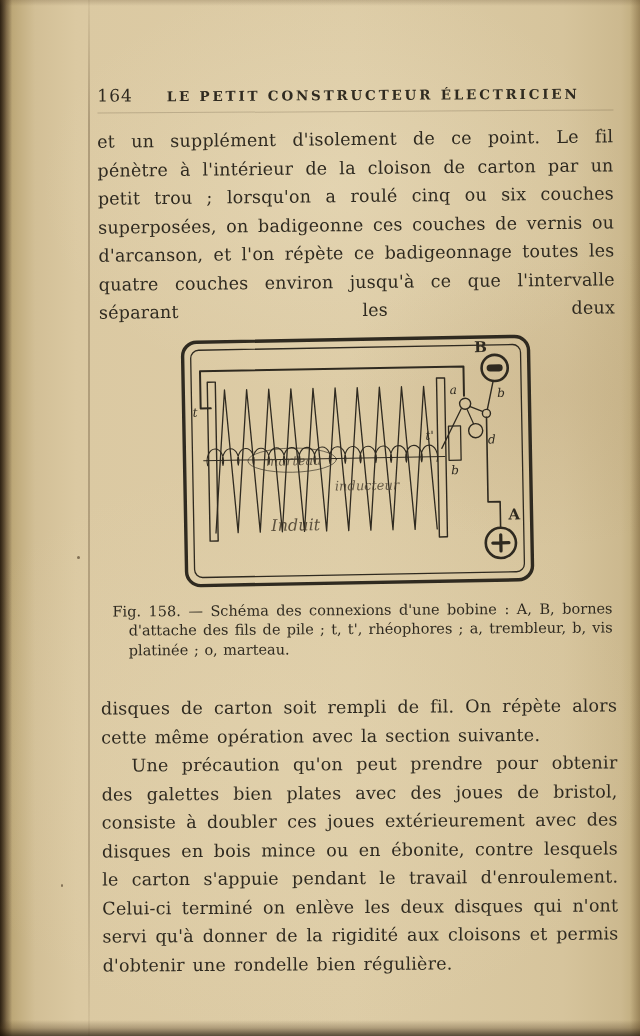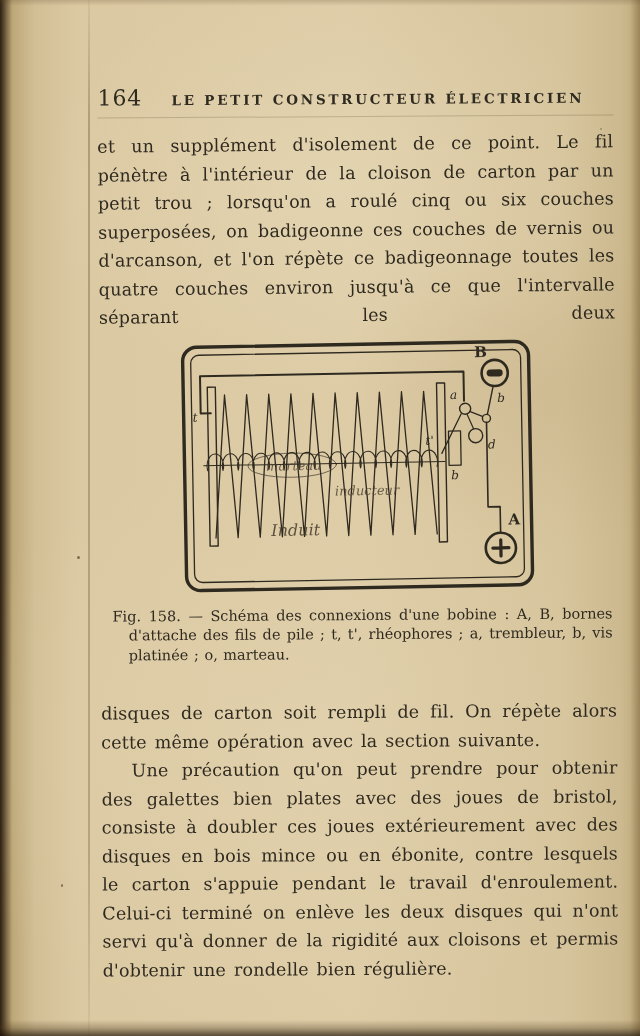--- a/index.html
+++ b/index.html
@@ -27,21 +27,21 @@
               background: linear-gradient(180deg, rgba(90,68,40,0.22), rgba(90,68,40,0)); }
   .speck { position:absolute; border-radius:50%; background: rgba(52,37,18,0.55); }
   .s1 { width:3px; height:3px; left:77px;  top:556px; }
   .s2 { width:2px; height:3px; left:61px;  top:884px; }
   .s3 { width:2px; height:2px; left:600px; top:128px; opacity:.6; }
 
   .content { position:absolute; left:100px; top:84px; width:516px; transform: rotate(-0.35deg); }
 
   .running-head { display:flex; align-items:baseline; padding-bottom:7px; margin-bottom:13px;
                   border-bottom:1px solid rgba(70,55,35,0.22); }
-  .page-number  { font-size:22px; letter-spacing:1px; }
+  .page-number  { font-size:17px; letter-spacing:1px; }
   .running-title{ flex:1; text-align:center; font-weight:bold; font-size:13.5px; letter-spacing:2.8px; }
 
   .body-par { font-size:17.5px; line-height:28.5px; text-align:justify; word-spacing:2px; letter-spacing:0.2px; }
   .p1 { transform: rotate(-0.25deg); text-align-last: justify; }
   .p3 { text-indent: 30px; }
   .p2 { margin-top: 34px; }
 
   .figure { width:352px; margin: 10px auto 0; transform: rotate(-0.7deg); }
   .caption { font-size:14.5px; line-height:19.5px; text-align:justify; word-spacing:1px;
              margin: 10px 0 0 12px; width: 500px; padding-left:16px; text-indent:-16px; }

